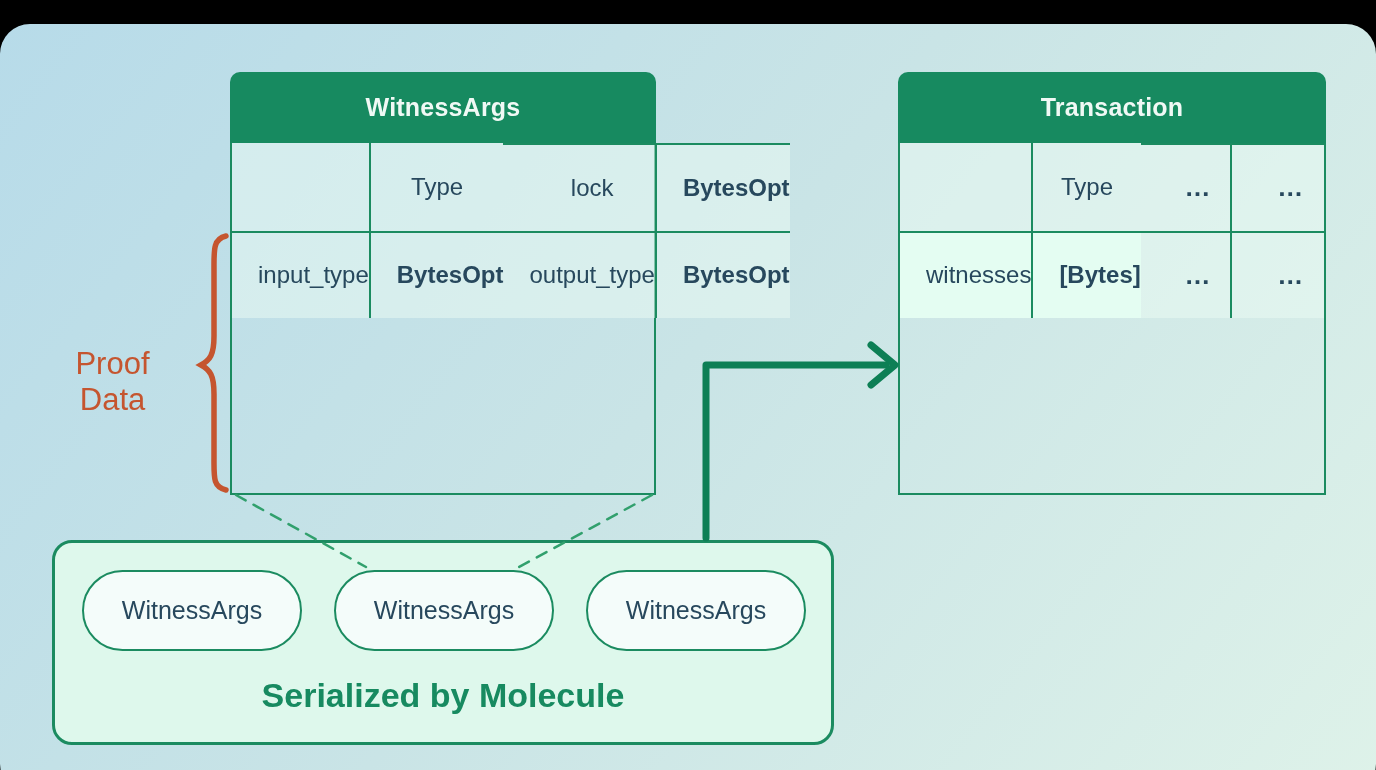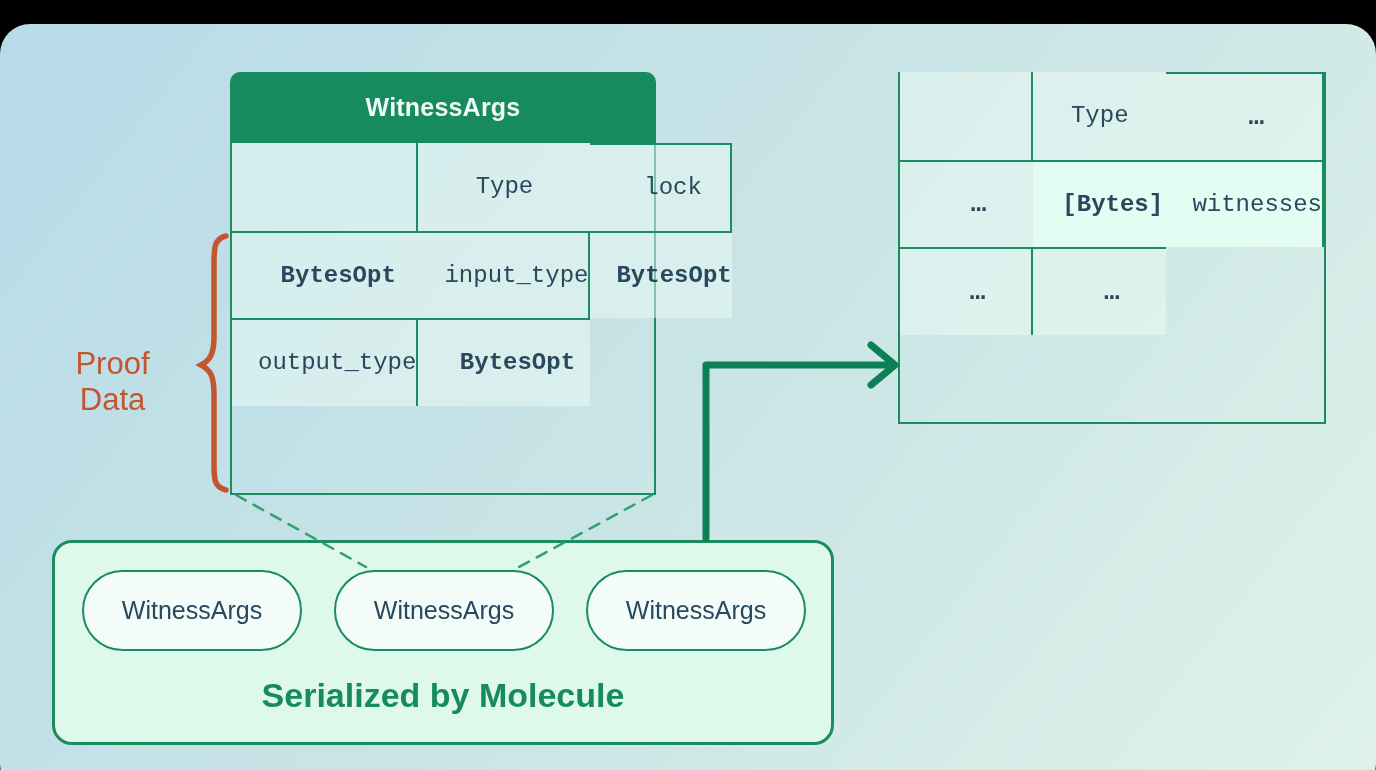--- a/index.html
+++ b/index.html
@@ -29,22 +29,22 @@
   .overlay{position:absolute;left:0;top:0;width:1376px;height:770px;pointer-events:none;}
 
   
   .dtable{position:absolute;top:48px;}
   .dtable .thead{
     height:71px;background:var(--header-green);color:var(--header-text);
     font-weight:700;font-size:25px;display:flex;align-items:center;justify-content:center;
     border-radius:10px 10px 0 0;letter-spacing:.2px;
   }
   .tbody{
-    display:grid;grid-template-columns:1fr 1fr 1fr;grid-template-rows:repeat(4,87.5px);
-    border:2px solid var(--border-green);border-top:none;box-sizing:border-box;font-family:Liberation Mono, monospace;
+    display:grid;grid-template-columns:1fr 1fr 1fr 1fr;grid-template-rows:repeat(4,87.5px);
+    border:2px solid var(--border-green);border-top:none;box-sizing:border-box;
   }
   .cell{
     display:flex;align-items:center;justify-content:center;
     font-size:24px;color:var(--text-dark);background:var(--cell-bg);
     box-sizing:border-box;
   }
   .cell.c1{border-right:2px solid var(--border-green);}
   .tbody .cell:nth-child(n+3){border-top:2px solid var(--border-green);padding-left:26px;}
   .cell.bold{font-weight:700;}
   .cell.dots{font-weight:800;font-size:26px;letter-spacing:2px;}
@@ -96,29 +96,30 @@
 
       <div class="cell c1">input_type</div>
       <div class="cell c2 bold">BytesOpt</div>
 
       <div class="cell c1">output_type</div>
       <div class="cell c2 bold">BytesOpt</div>
     </div>
   </div>
 
   <div class="dtable ttable">
+    <div class="thead">Transaction</div>
     <div class="tbody">
       <div class="cell c1"></div>
       <div class="cell c2">Type</div>
 
       <div class="cell c1 dots">…</div>
       <div class="cell c2 dots">…</div>
 
+      <div class="cell c1 hl">witnesses</div>
       <div class="cell c2 hl bold">[Bytes]</div>
-      <div class="cell c1 hl">witnesses</div>
 
       <div class="cell c1 dots">…</div>
       <div class="cell c2 dots">…</div>
     </div>
   </div>
 
   <div class="proof-label">Proof Data</div>
 
   <div class="ser-box">
     <div class="pill p1">WitnessArgs</div>

